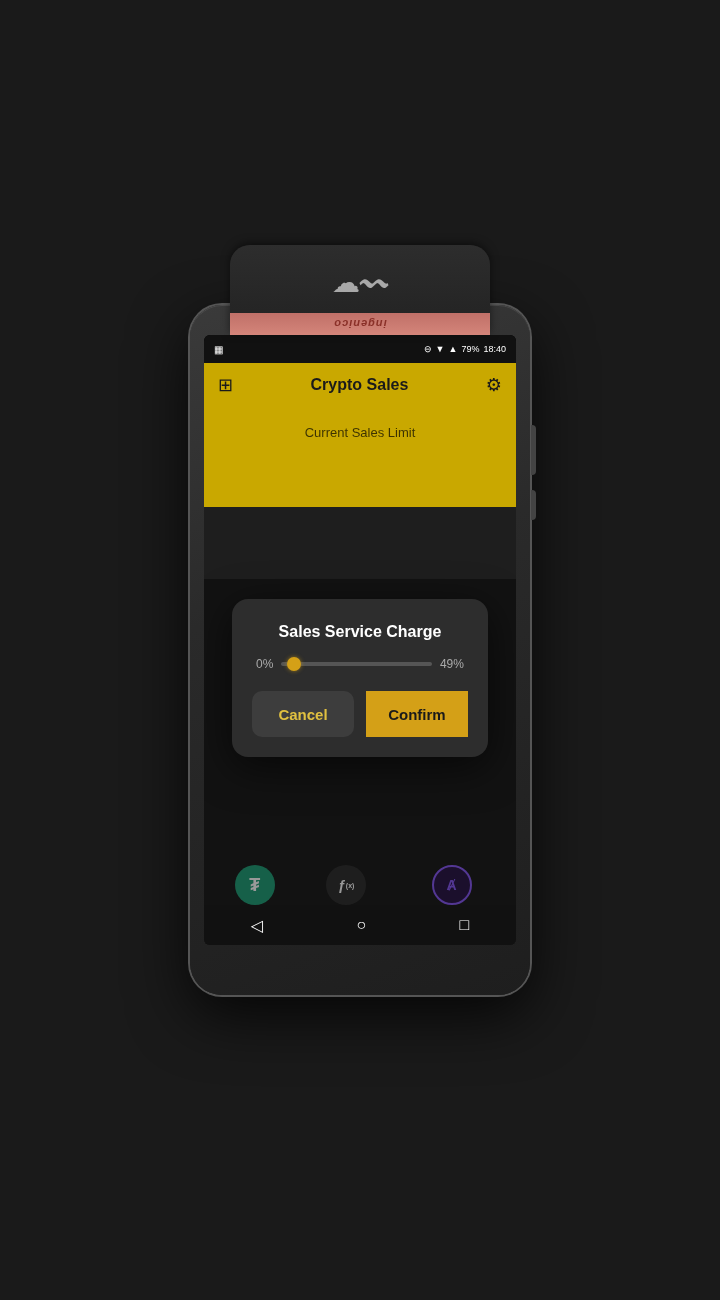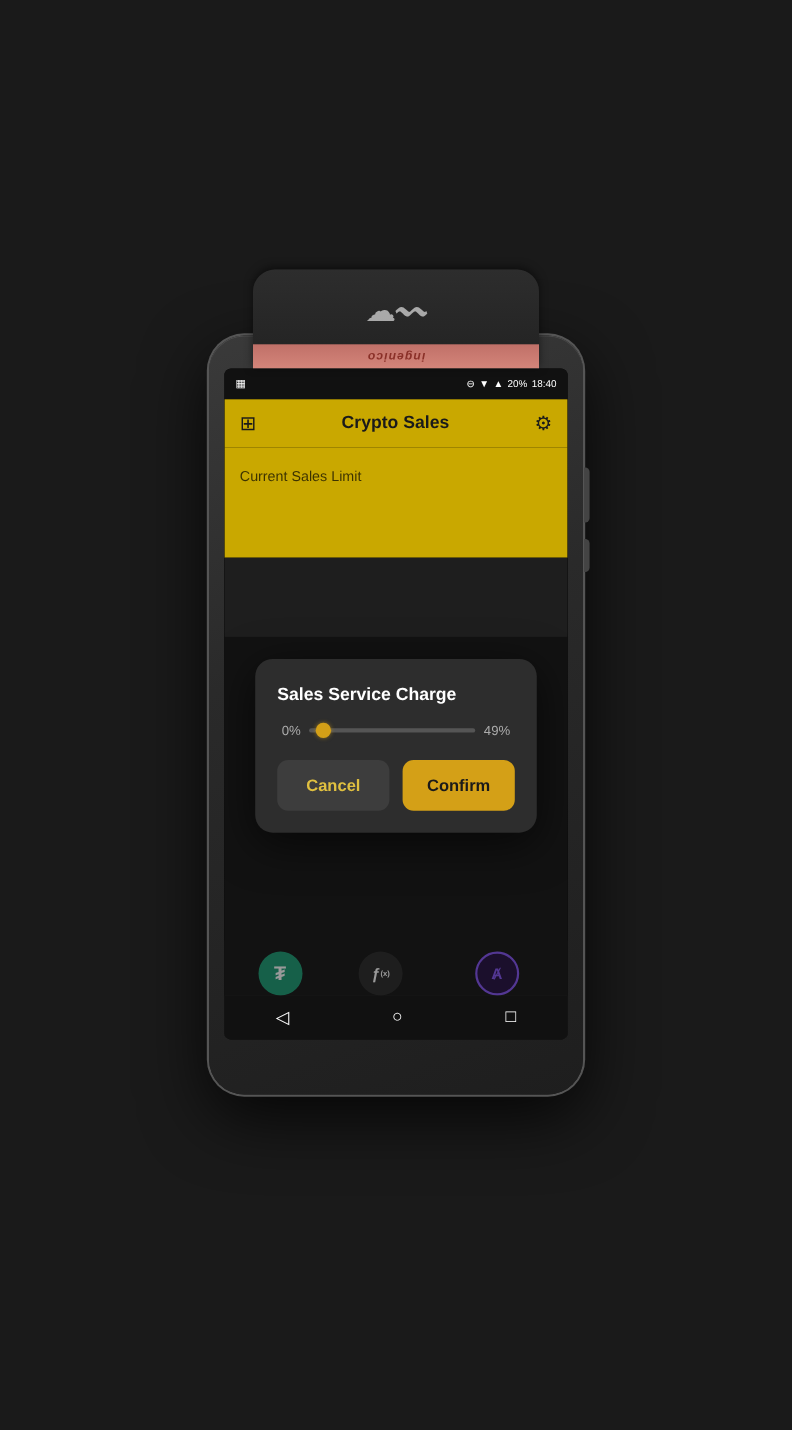--- a/index.html
+++ b/index.html
@@ -130,20 +130,21 @@
     
     .main-content {
       background: #c9a800;
       padding: 18px 14px 14px;
       min-height: 100px;
     }
 
     .sales-limit-label {
       color: rgba(0,0,0,0.7);
       font-size: 13px;
+      text-align: center;
       margin-bottom: 4px;
     }
 
     .sales-limit-value {
       color: #1a1a1a;
       font-size: 28px;
       font-weight: bold;
       text-align: center;
     }
 
@@ -263,20 +264,21 @@
       border-radius: 16px;
       padding: 24px 20px 20px;
       width: 82%;
       box-shadow: 0 10px 40px rgba(0,0,0,0.6);
     }
 
     .dialog-title {
       color: #fff;
       font-size: 16px;
       font-weight: 600;
+      text-align: center;
       margin-bottom: 16px;
     }
 
     .dialog-value {
       color: #d4a017;
       font-size: 36px;
       font-weight: bold;
       text-align: center;
       margin-bottom: 20px;
     }
@@ -329,21 +331,21 @@
       font-size: 15px;
       font-weight: 600;
       cursor: pointer;
     }
 
     .btn-confirm {
       flex: 1;
       height: 46px;
       background: #d4a017;
       border: none;
-      border-radius: 10px;
+      border-radius: 0;
       color: #1a1a1a;
       font-size: 15px;
       font-weight: 700;
       cursor: pointer;
     }
 
     
     .side-button-right {
       position: absolute;
       right: -6px;
@@ -411,21 +413,21 @@
     <div class="screen-frame">
 
       <div class="status-bar">
         <div class="status-left">
           <span>▦</span>
         </div>
         <div class="status-right">
           <span>⊖</span>
           <span>▼</span>
           <span>▲</span>
-          <span>20%</span>
+          <span>79%</span>
           <span>18:40</span>
         </div>
       </div>
 
       <div class="app-header">
         <span class="header-icon">⊞</span>
         <span class="app-title">Crypto Sales</span>
         <span class="header-icon">⚙</span>
       </div>
 

